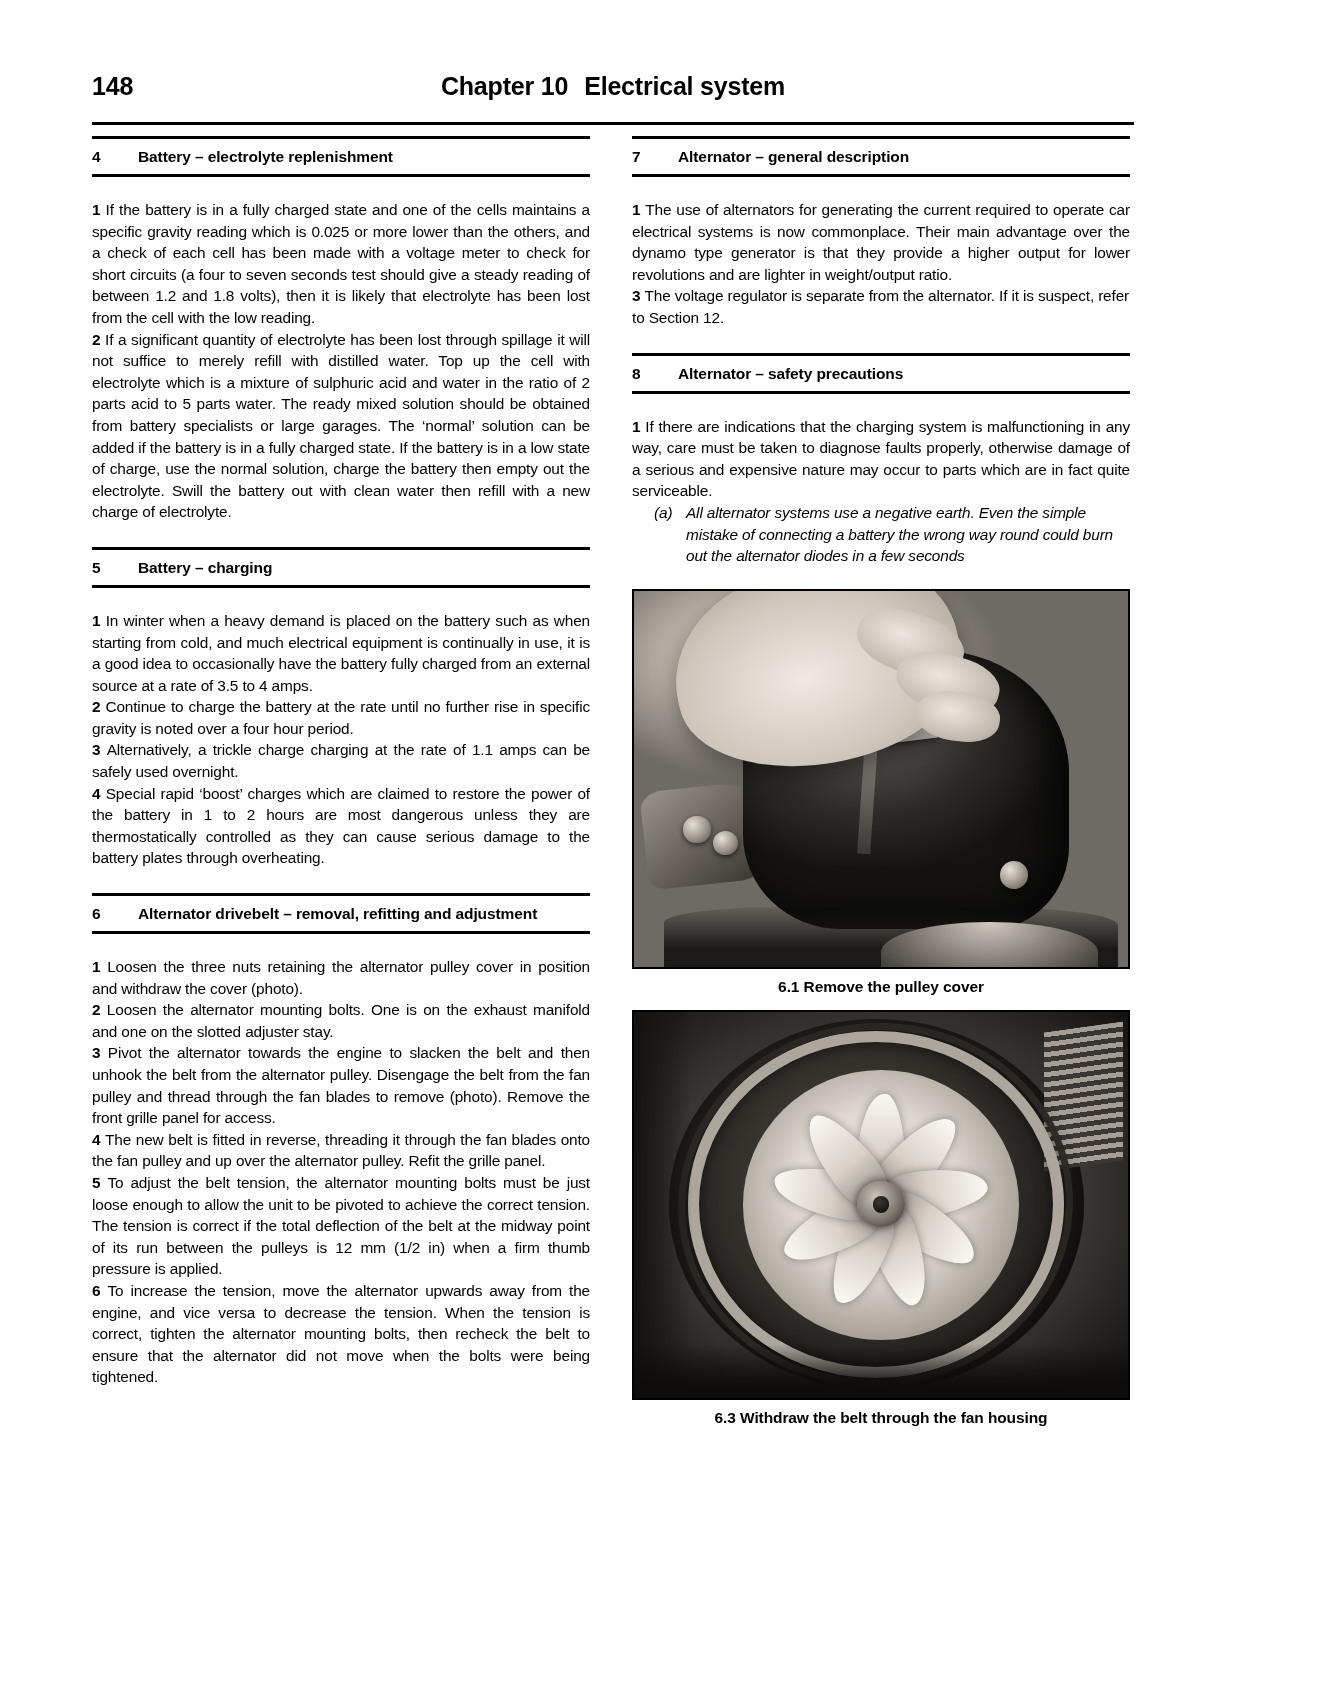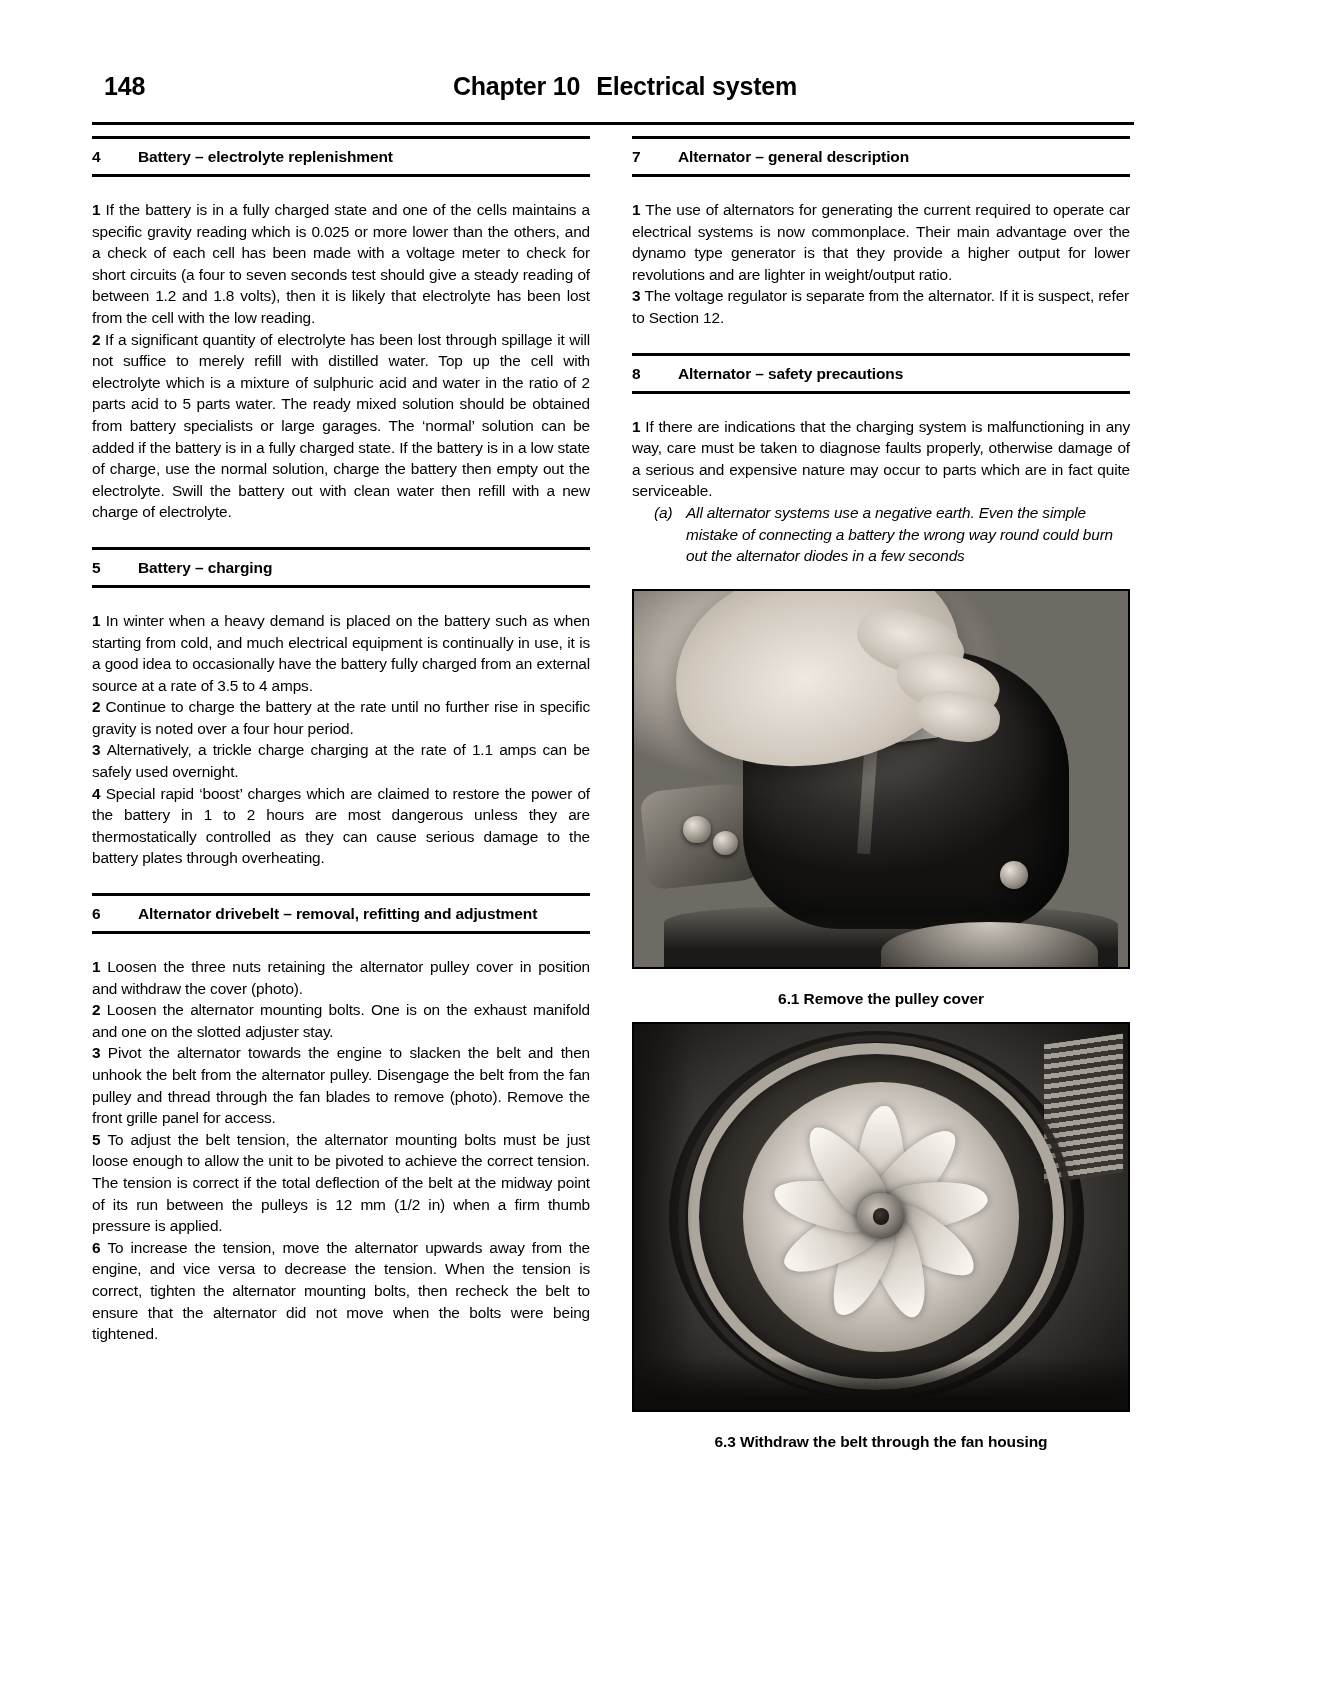--- a/index.html
+++ b/index.html
@@ -19,21 +19,21 @@
     position: absolute;
     left: 0; top: 0;
     width: 1336px;
     height: 1707px;
     background: #fff;
   }
 
   
   .page-header {
     position: absolute;
-    left: 104px;
+    left: 92px;
     top: 72px;
     width: 1042px;
     height: 42px;
   }
   .page-number {
     position: absolute;
     left: 0;
     top: 0;
     font-size: 25px;
     font-weight: bold;
@@ -148,21 +148,21 @@
     box-sizing: border-box;
     position: relative;
     overflow: hidden;
     background: #6b6b6b;
   }
   .figure .caption {
     text-align: center;
     font-size: 15.5px;
     font-weight: bold;
     letter-spacing: -0.1px;
-    padding-top: 21px;
+    padding-top: 9px;
   }
 
   
   .photo1 { height: 380px; }
   .photo1 .sky {
     position: absolute; inset: 0;
     background:
       radial-gradient(ellipse 55% 42% at 30% 18%, #d9d4cc 0%, #b3aca2 45%, #6e6a64 80%),
       linear-gradient(160deg, #8e8a84 0%, #4a4843 60%, #2b2a27 100%);
   }
@@ -426,20 +426,21 @@
         <span class="sec-num">6</span>
         <span class="sec-title">Alternator drivebelt – removal, refitting and adjustment</span>
       </div>
       <div class="rule-bot"></div>
     </div>
     <div class="gap-after-head"></div>
     <div class="body-text">
       <p><span class="num">1</span><span>Loosen the three nuts retaining the alternator pulley cover in position and withdraw the cover (photo).</span></p>
       <p><span class="num">2</span><span>Loosen the alternator mounting bolts. One is on the exhaust manifold and one on the slotted adjuster stay.</span></p>
       <p><span class="num">3</span><span>Pivot the alternator towards the engine to slacken the belt and then unhook the belt from the alternator pulley. Disengage the belt from the fan pulley and thread through the fan blades to remove (photo). Remove the front grille panel for access.</span></p>
+      <p><span class="num">4</span><span>The new belt is fitted in reverse, threading it through the fan blades onto the fan pulley and up over the alternator pulley. Refit the grille panel.</span></p>
       <p><span class="num">5</span><span>To adjust the belt tension, the alternator mounting bolts must be just loose enough to allow the unit to be pivoted to achieve the correct tension. The tension is correct if the total deflection of the belt at the midway point of its run between the pulleys is 12 mm (1/2 in) when a firm thumb pressure is applied.</span></p>
       <p><span class="num">6</span><span>To increase the tension, move the alternator upwards away from the engine, and vice versa to decrease the tension. When the tension is correct, tighten the alternator mounting bolts, then recheck the belt to ensure that the alternator did not move when the bolts were being tightened.</span></p>
     </div>
 
   </div>
 
   <div class="col col-right">
 
     <div class="section-head">
       <div class="rule-top"></div>

